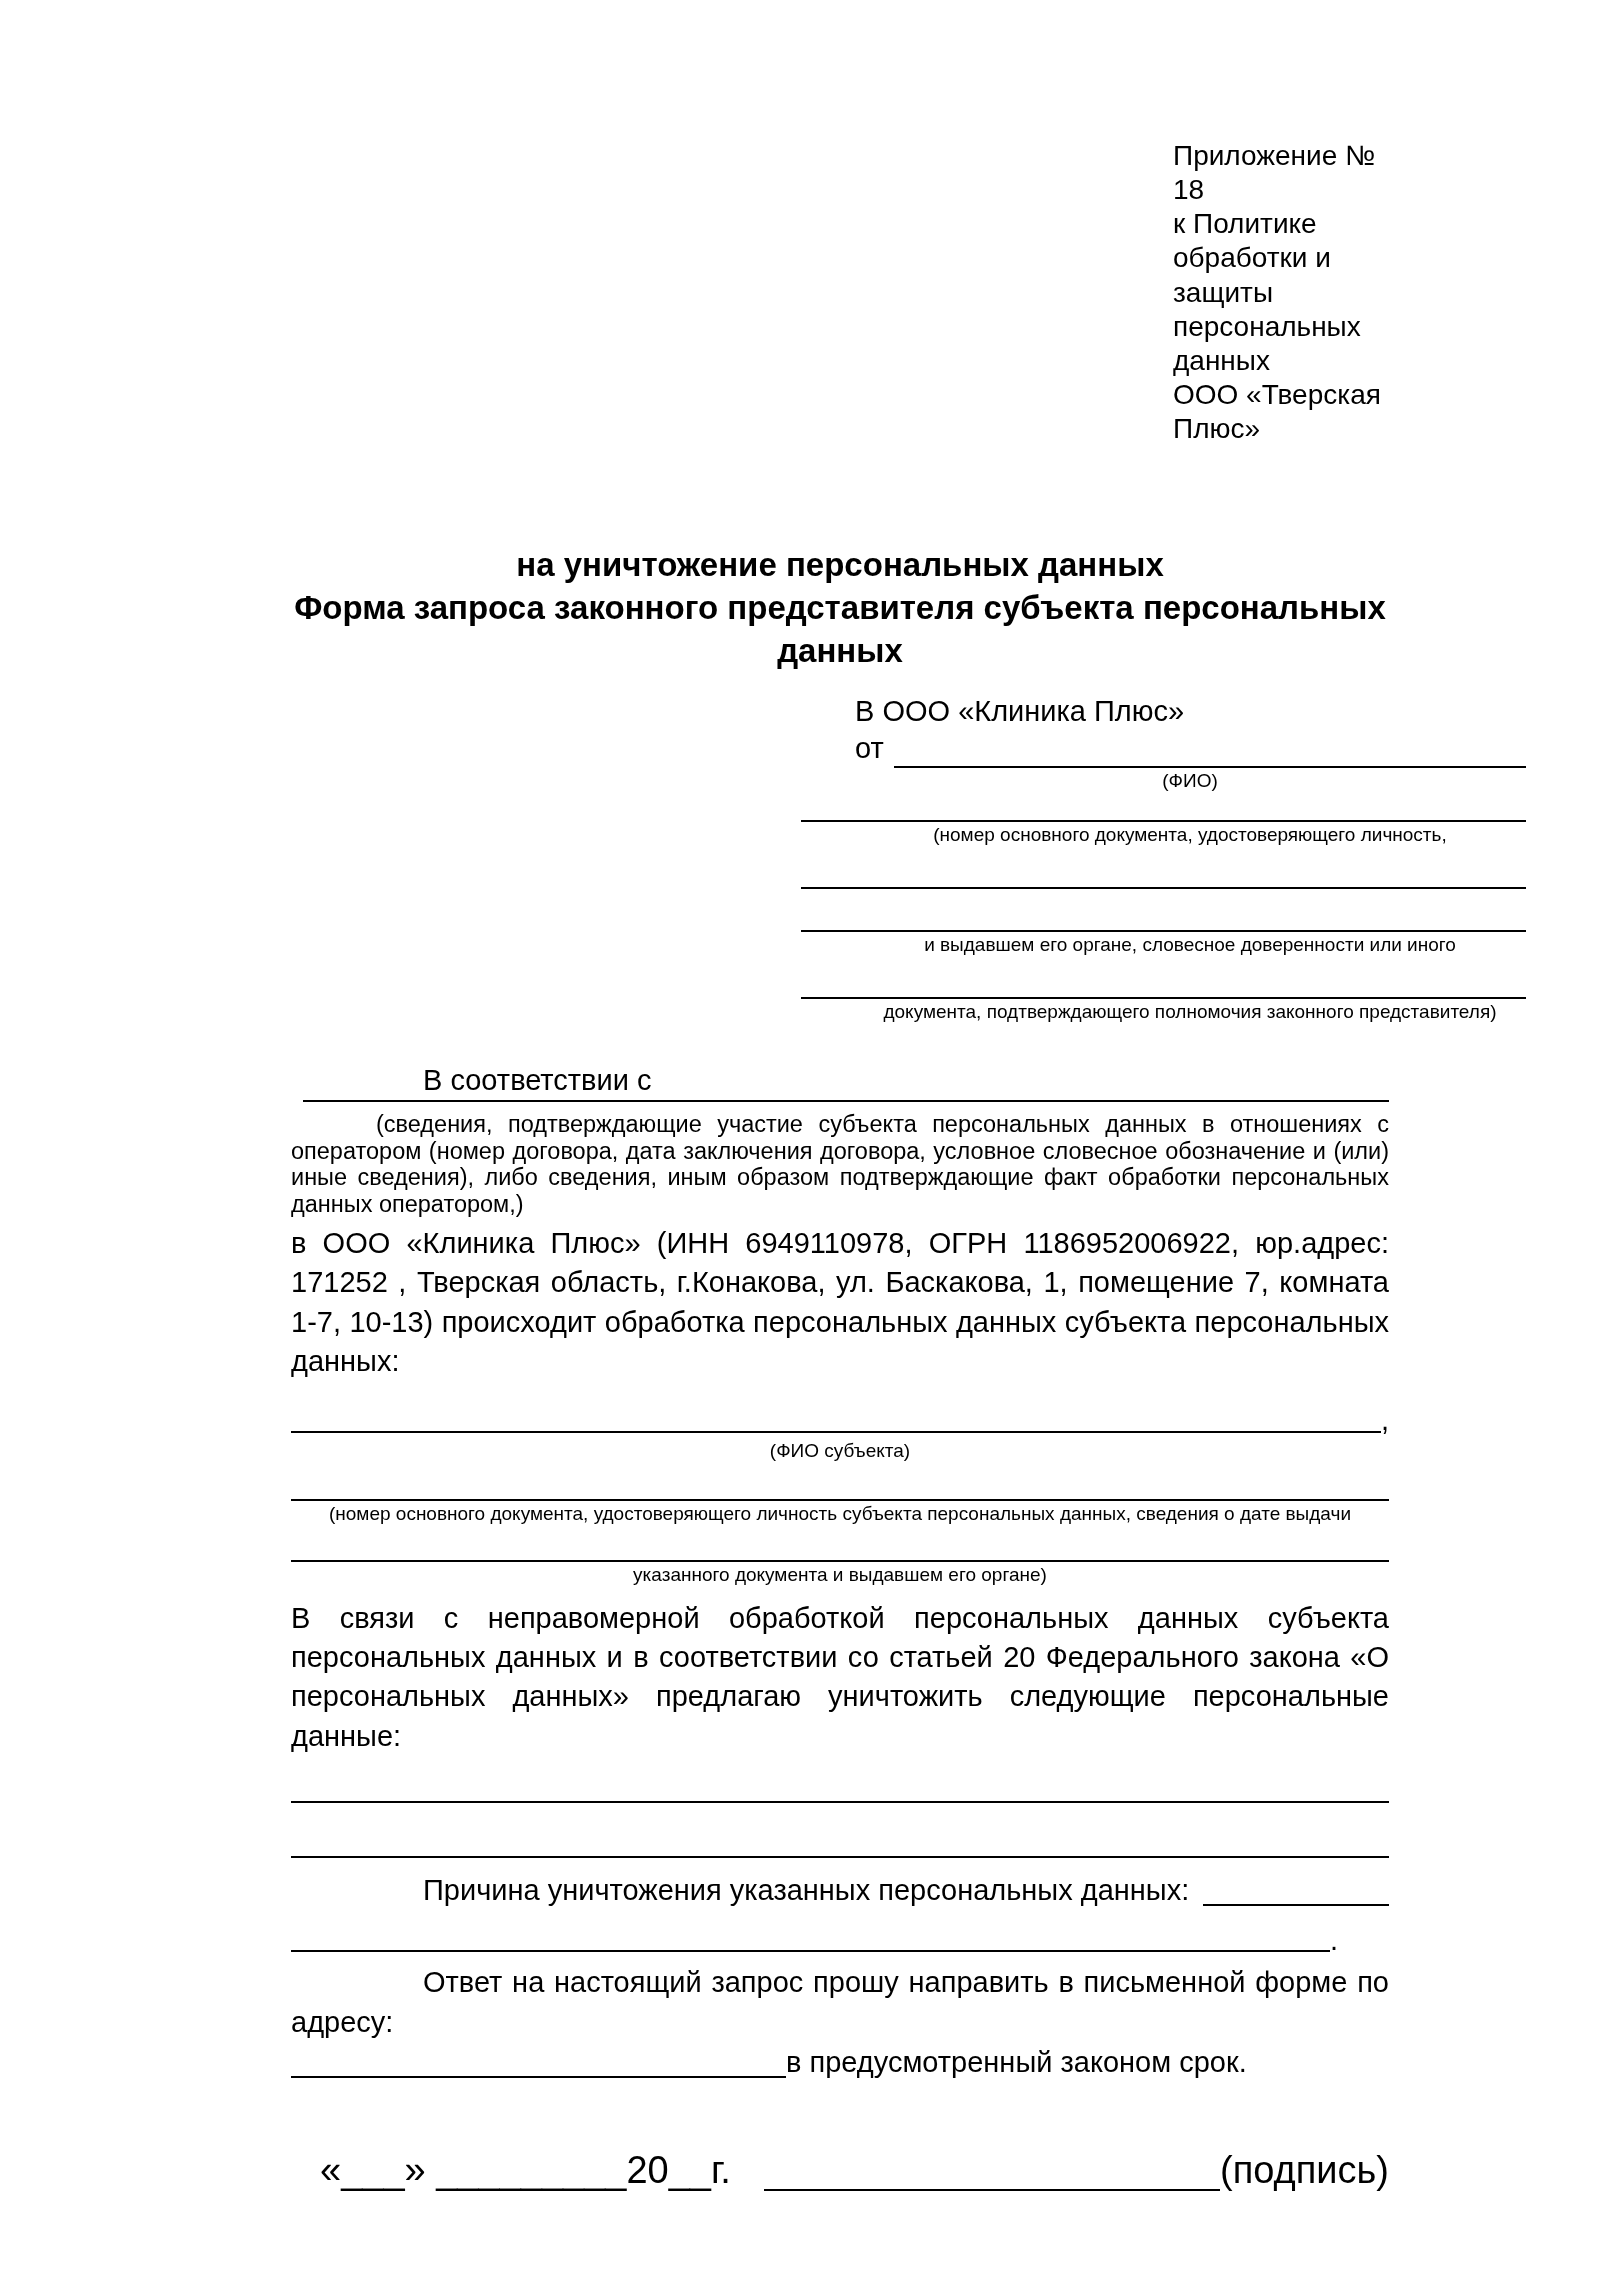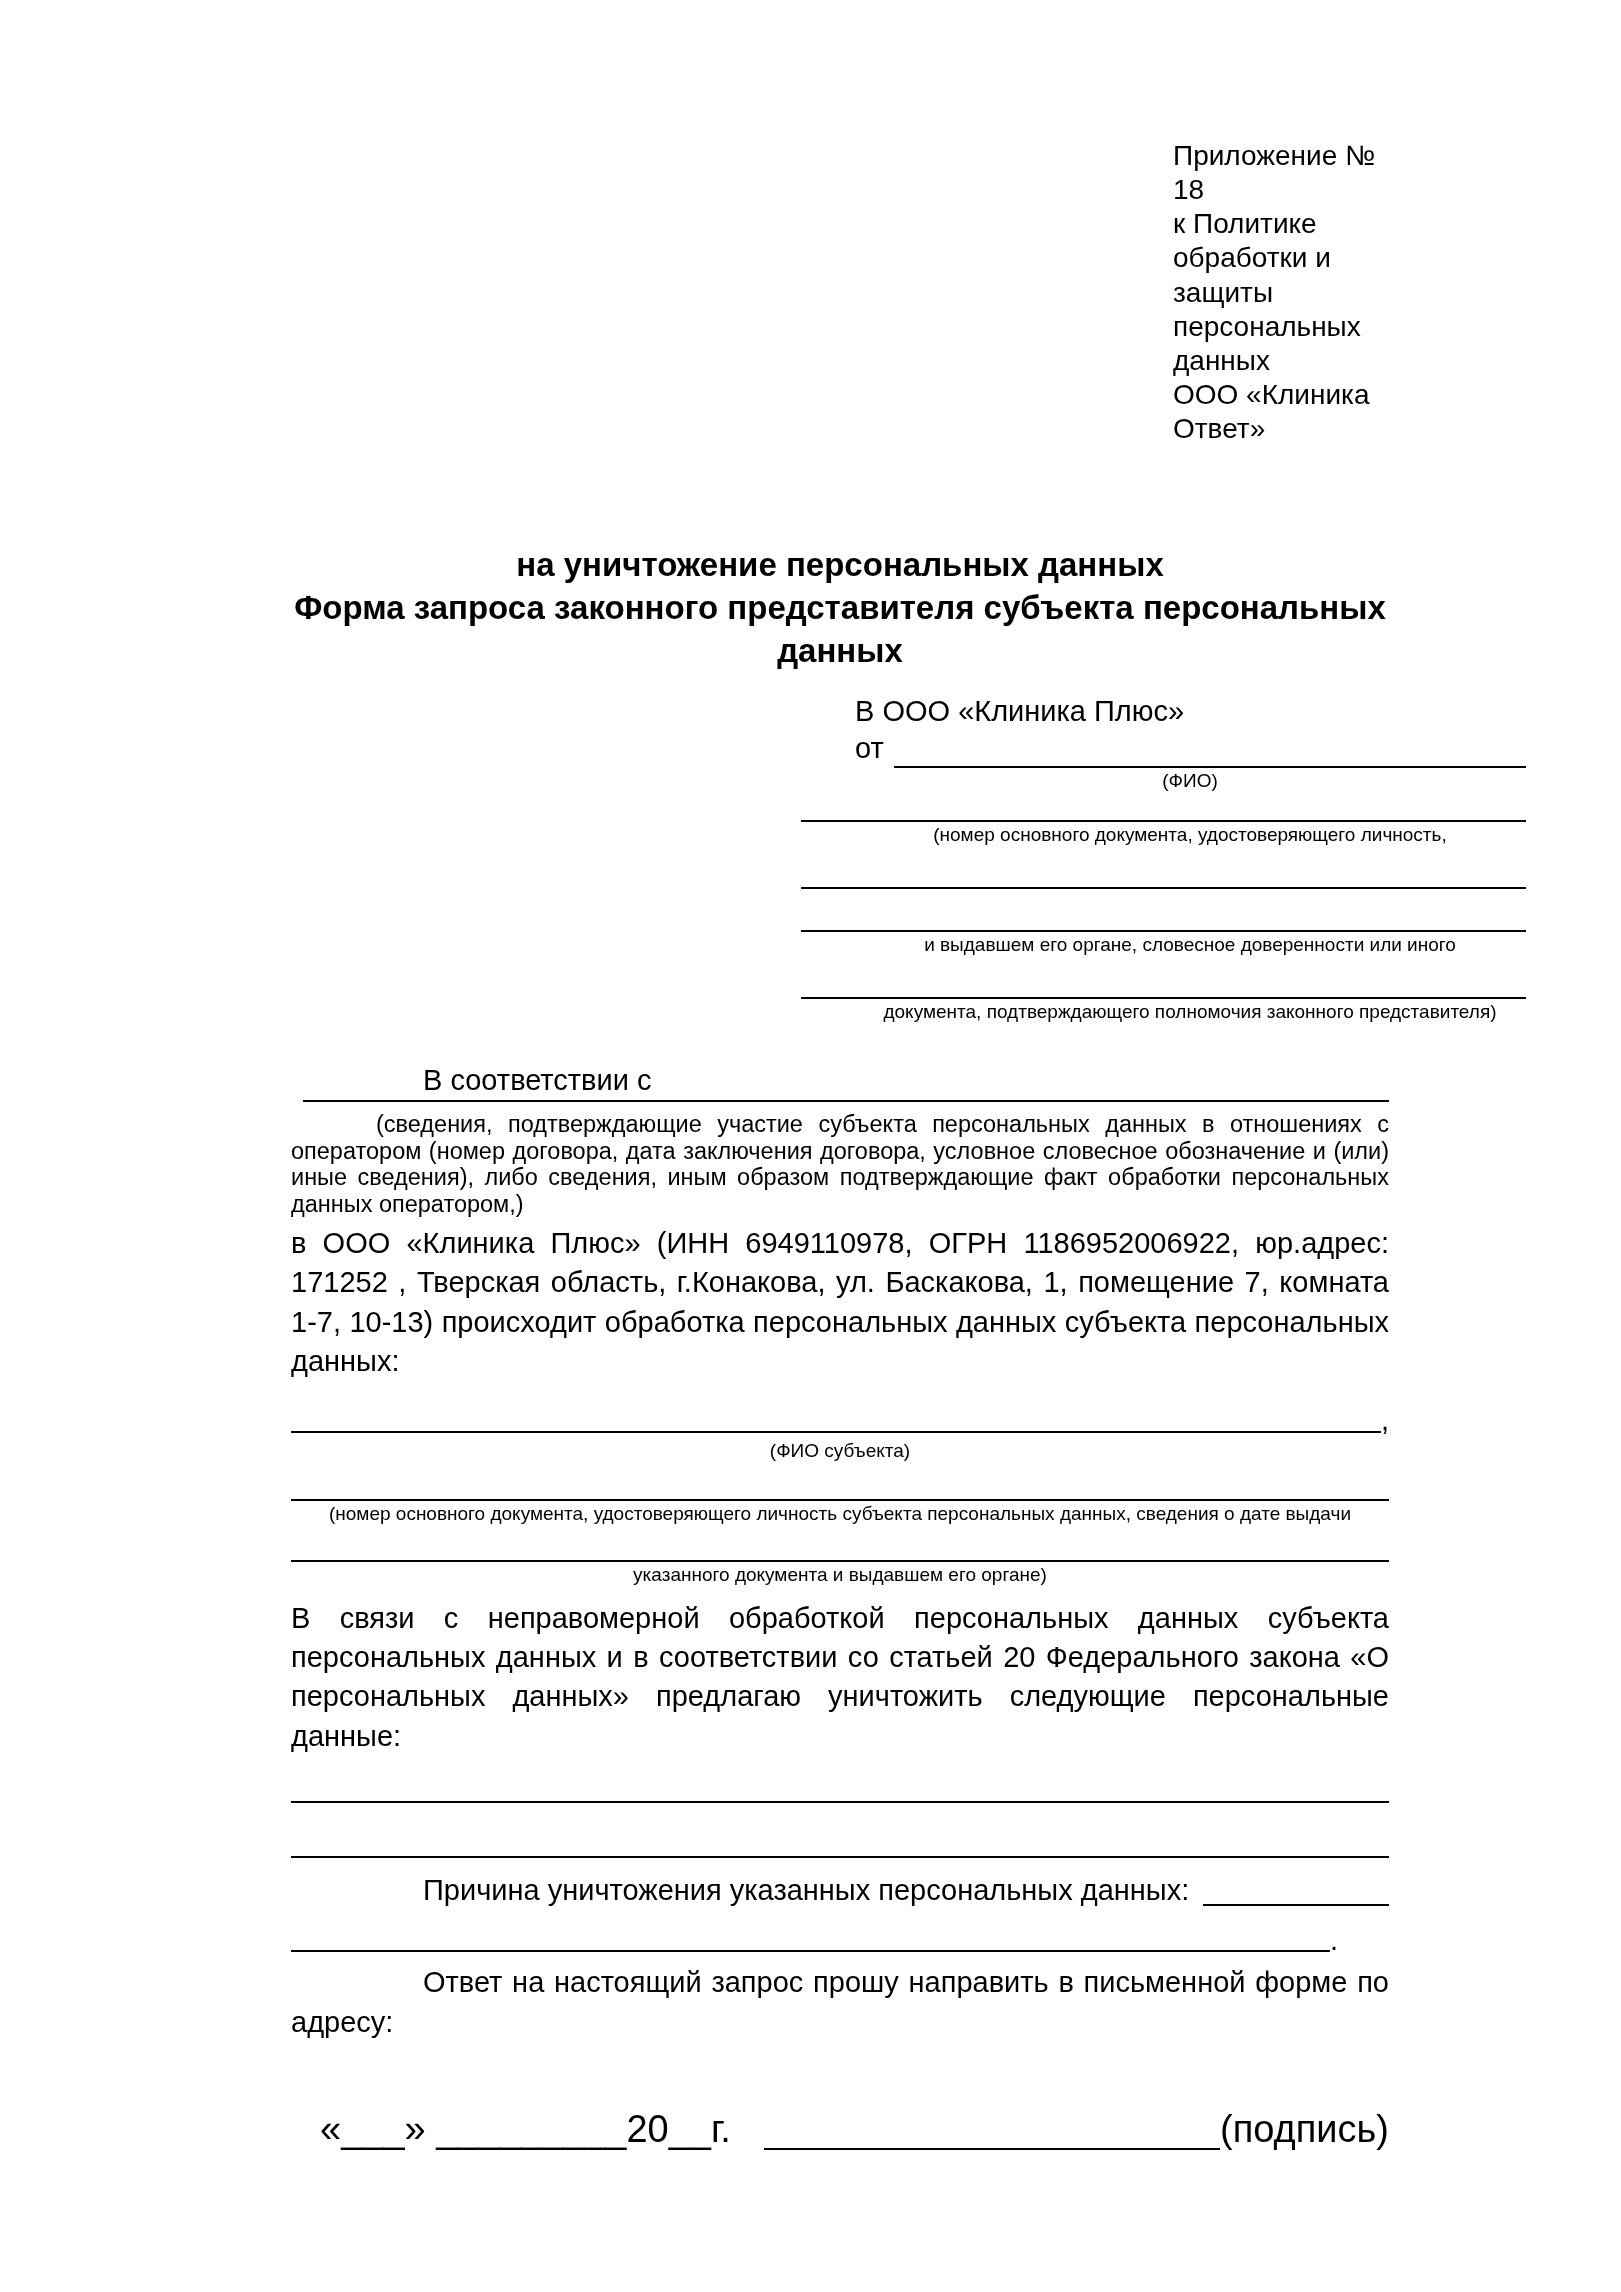--- a/index.html
+++ b/index.html
@@ -69,21 +69,21 @@
 </style>
 </head>
 <body>
 
 <div class="page">
 
   <div class="appendix">
     <div>Приложение № 18</div>
     <div>к Политике обработки и защиты</div>
     <div>персональных данных</div>
-    <div>ООО «Клиника Ответ»</div>
+    <div>ООО «Тверская Плюс»</div>
   </div>
 
   <div class="doc-title">
     <div>на уничтожение персональных данных</div>
     <div>Форма запроса законного представителя субъекта персональных данных</div>
   </div>
 
   <div class="addressee">
     <div class="addr-to">В ООО «Клиника Плюс»</div>
     <div class="addr-from">
@@ -137,20 +137,24 @@
       <span class="uline"></span>
     </div>
 
     <div class="period-row">
       <span class="fill"></span>
       <span class="tail">.</span>
     </div>
 
     <div class="answer">Ответ на настоящий запрос прошу направить в письменной форме по адресу:</div>
 
+    <div class="tail-row">
+      <span class="fill"></span>
+      <span class="txt">в предусмотренный законом срок.</span>
+    </div>
 
   </div>
 
   <div class="footer">
     <div class="date-group">«___» _________20__г.</div>
     <div class="sign-group">
       <span class="fill"></span>
       <span class="txt">(подпись)</span>
     </div>
   </div>

